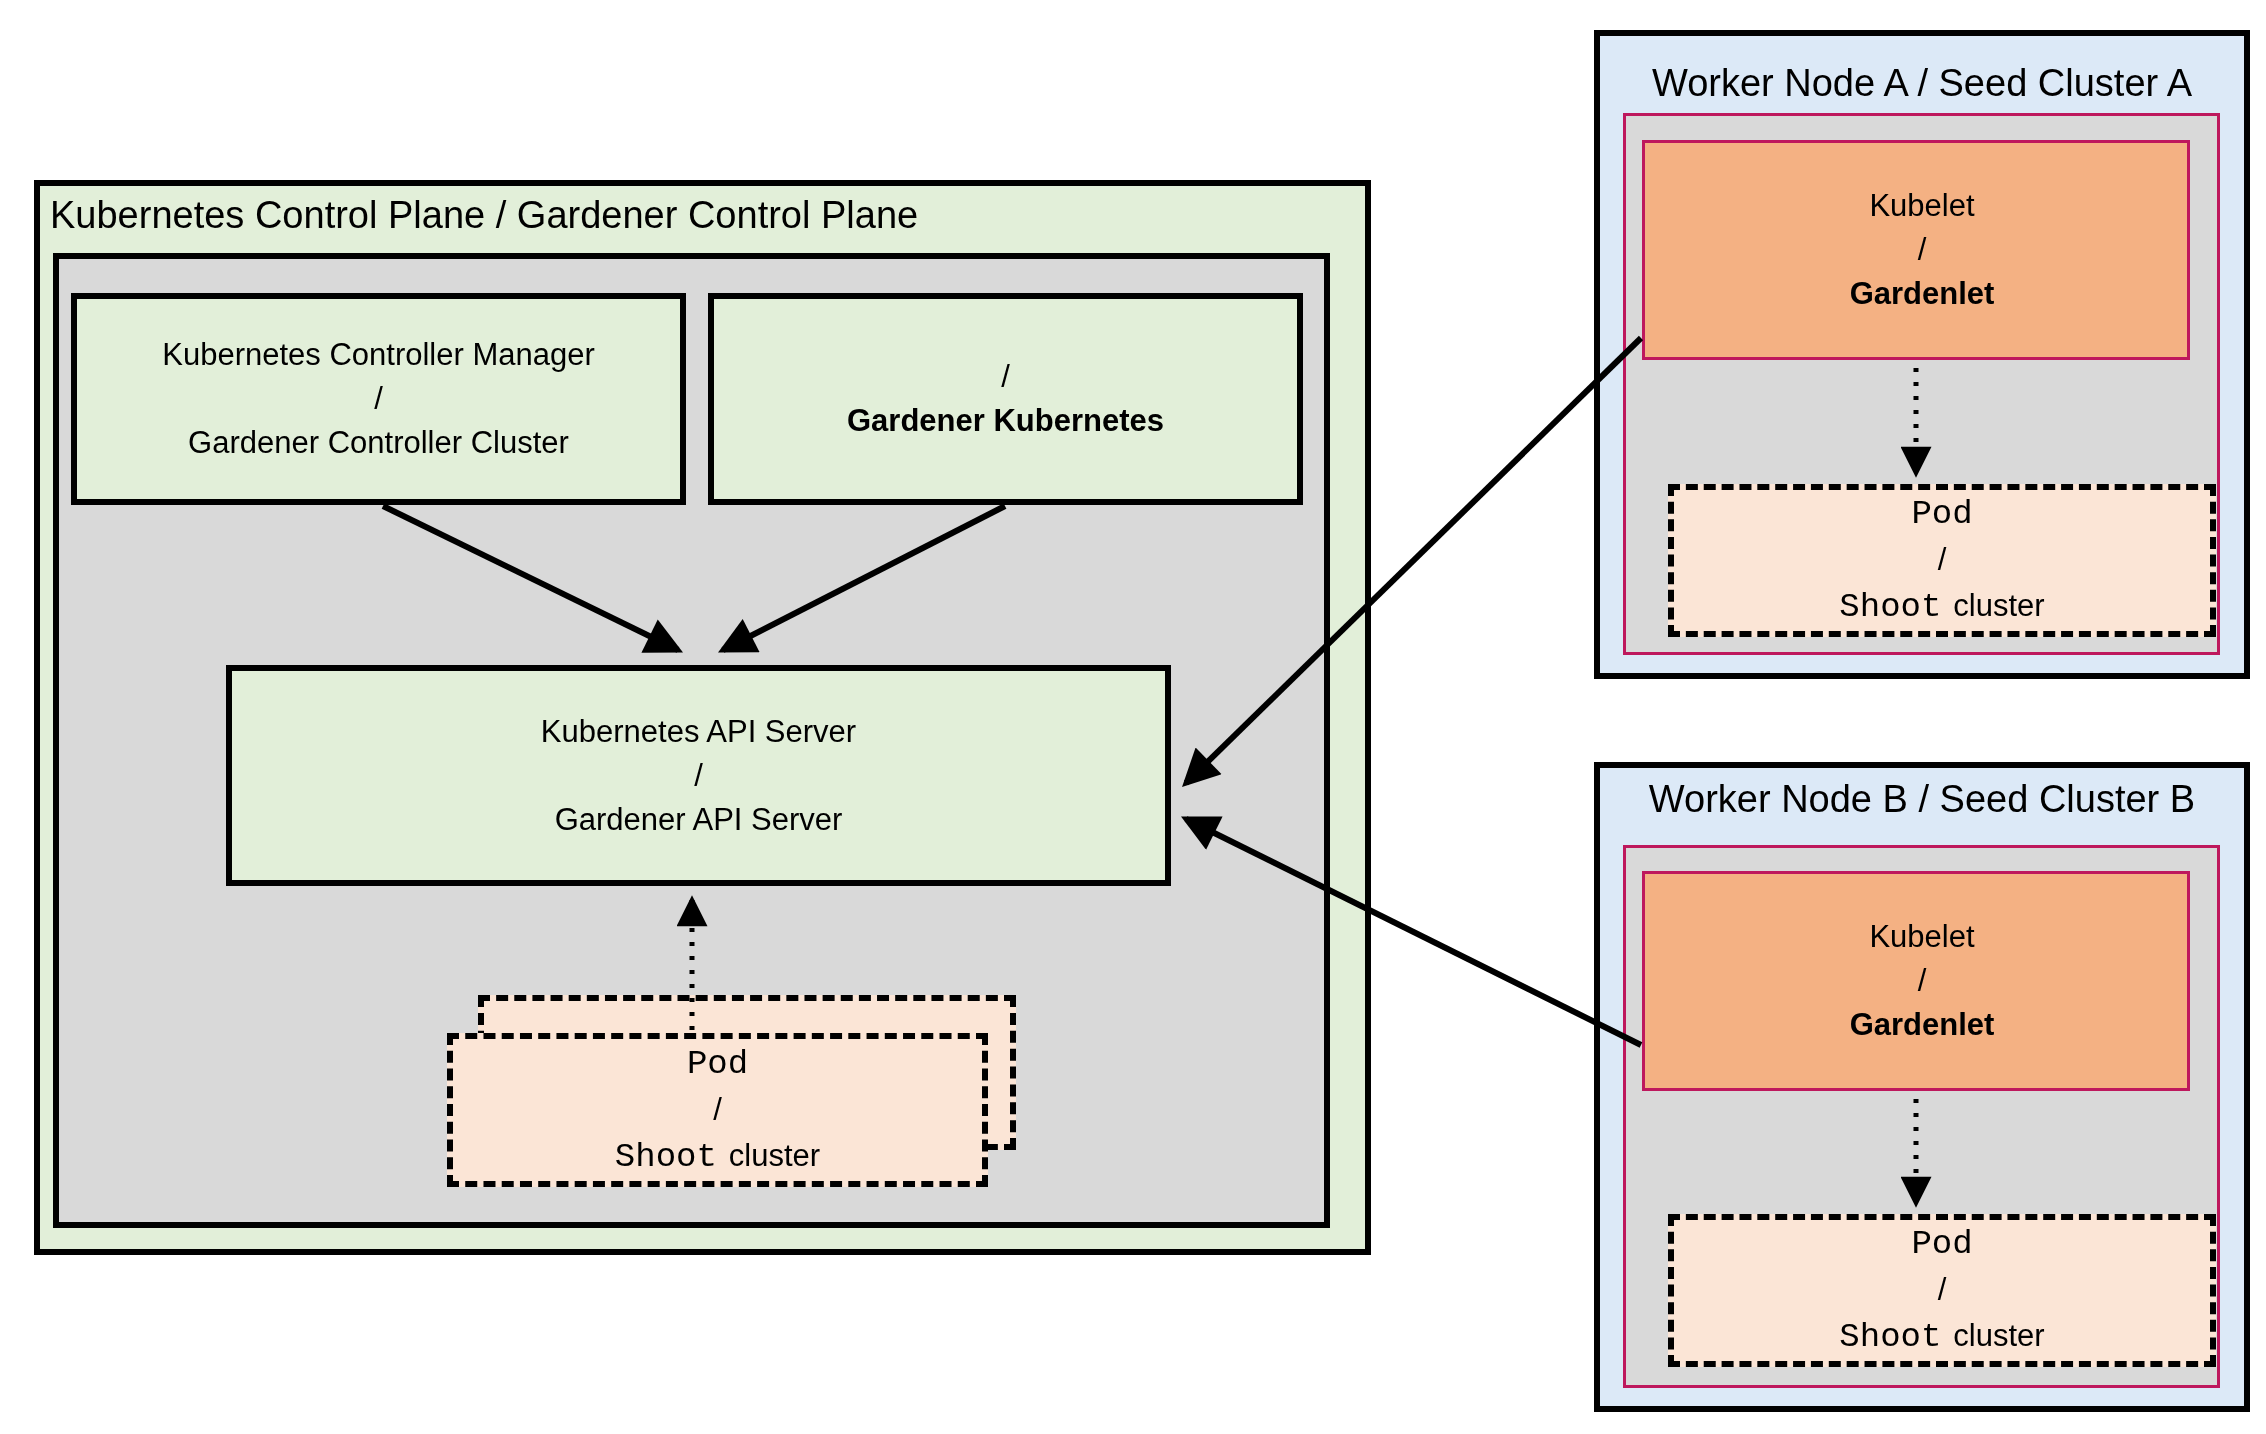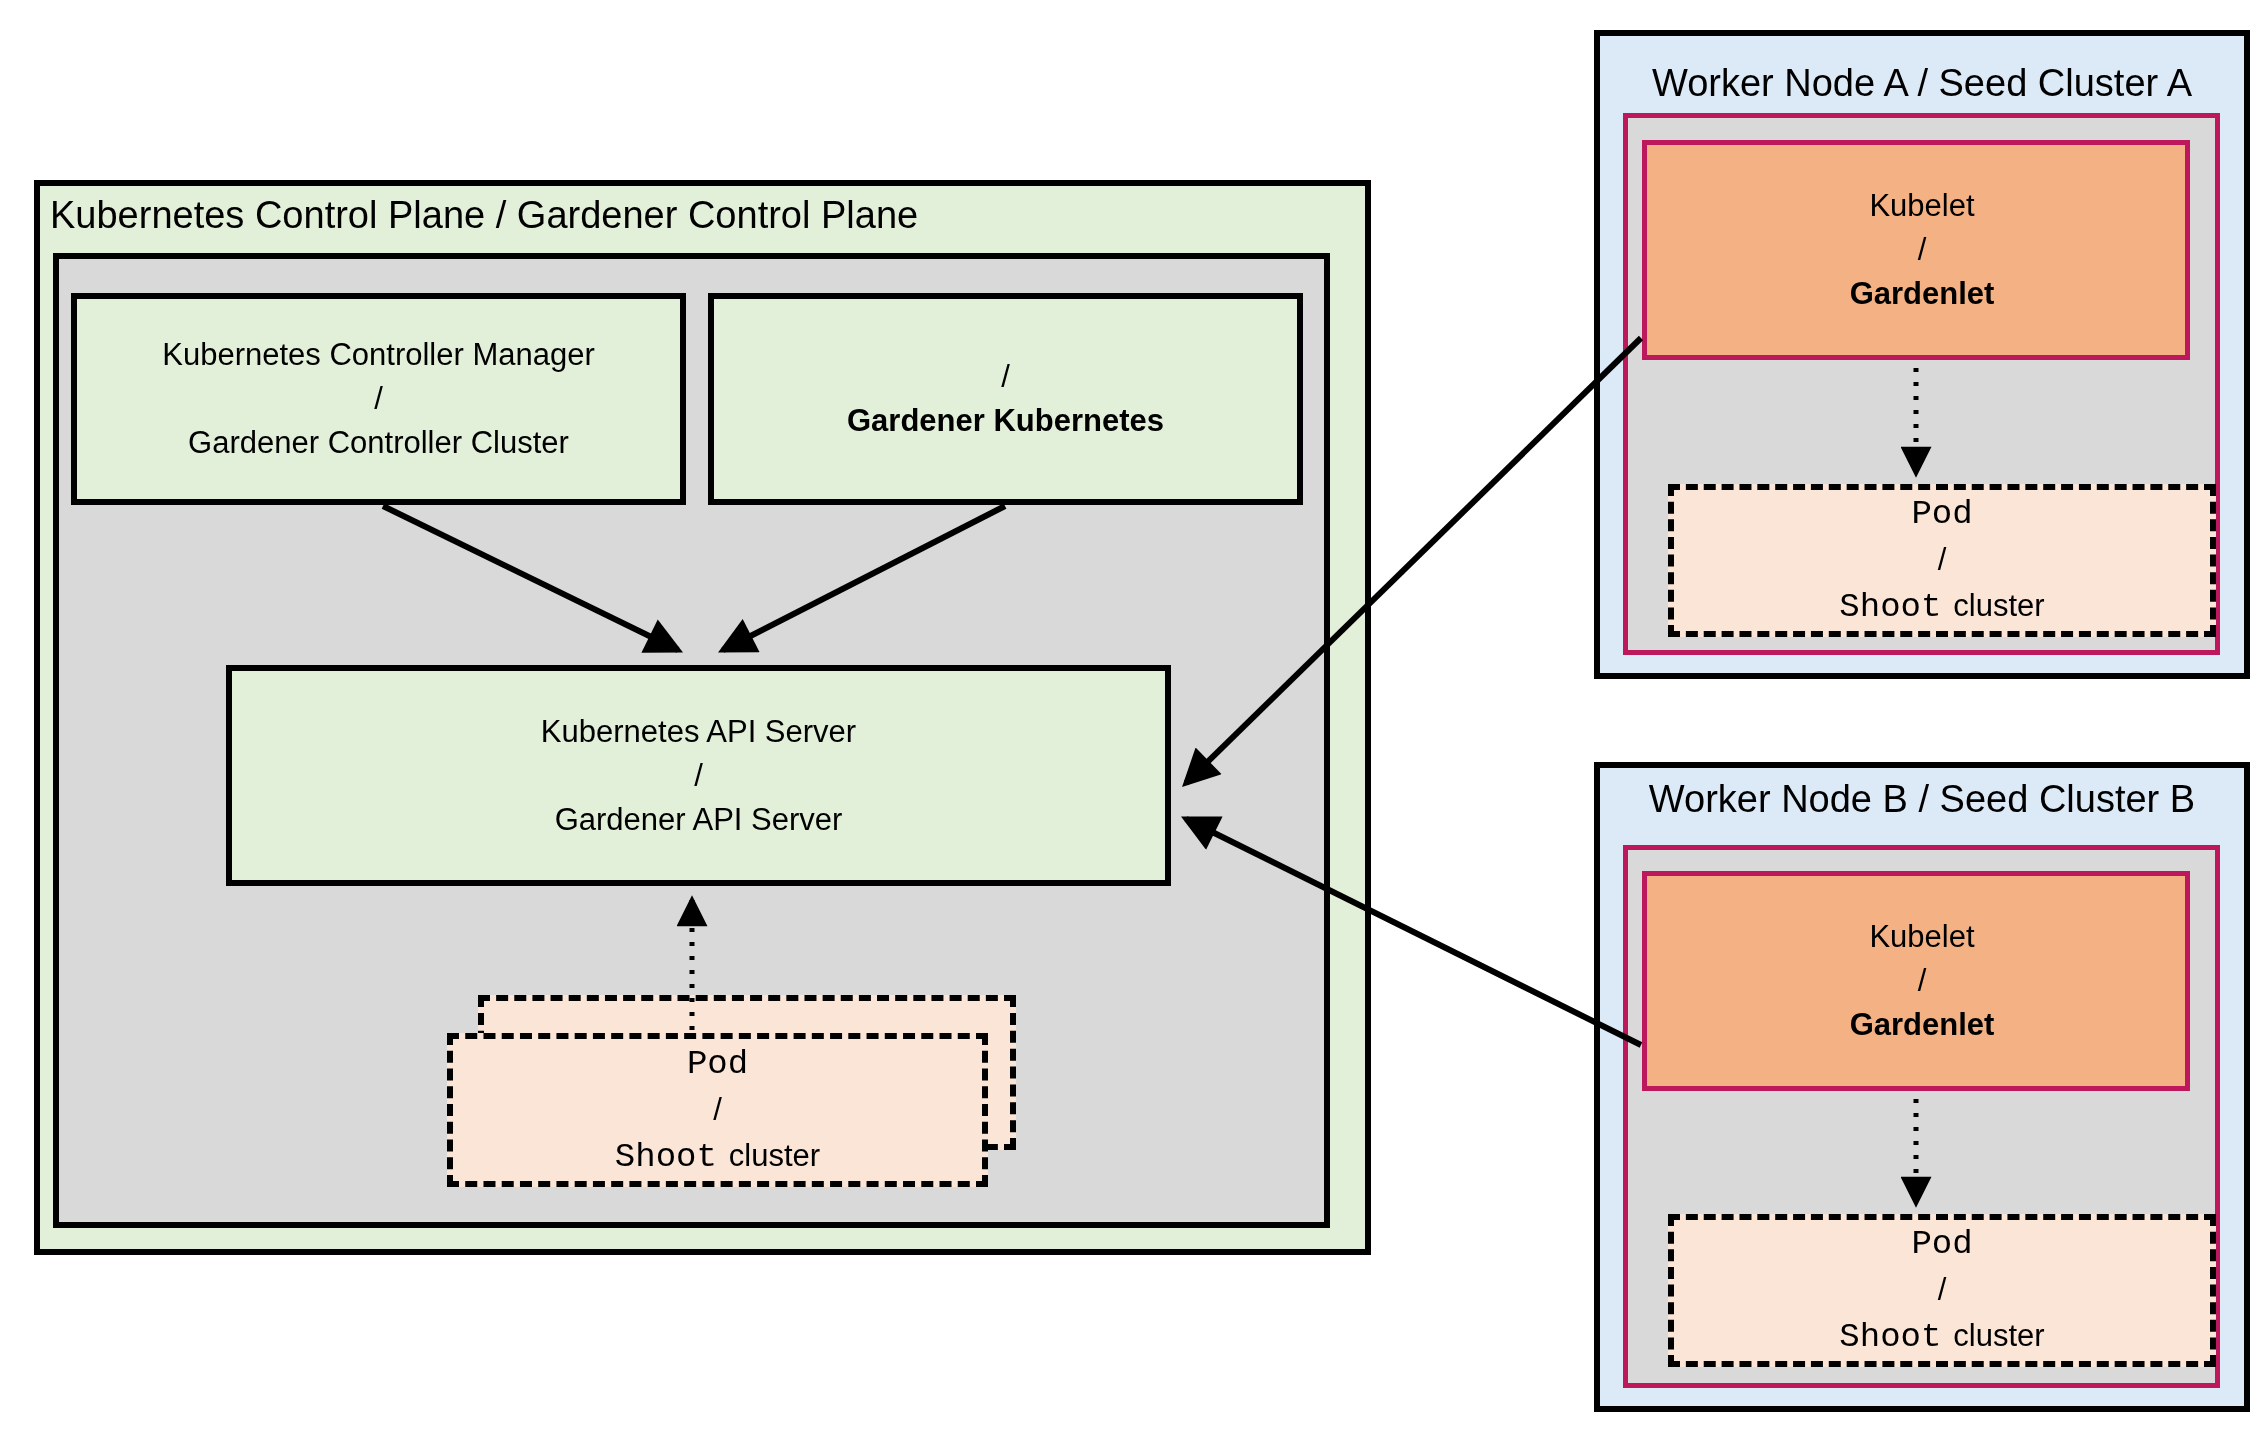--- a/index.html
+++ b/index.html
@@ -6,21 +6,21 @@
   #page{
     position:relative;
     width:2266px;height:1434px;
     background:var(--page-bg,#ffffff);
     font-family:"Liberation Sans",sans-serif;
     color:#000;
     overflow:hidden;
   }
   .abs{position:absolute;box-sizing:border-box;}
   .box{border:6px solid #000;}
-  .thinbox{border:5px solid #be185d;padding-left:12px;}
+  .thinbox{border:3px solid #be185d;padding-left:12px;}
   .dashedbox{border:6px dashed #000;margin-left:26px;}
   .fill-green{background:var(--c-green,#e2efd9);}
   .fill-gray{background:var(--c-gray,#d9d9d9);}
   .fill-blue{background:var(--c-blue,#dce9f7);}
   .fill-orange{background:var(--c-orange,#f4b183);}
   .fill-peach{background:var(--c-peach,#fbe5d6);}
   .label3{
     display:flex;flex-direction:column;justify-content:center;align-items:center;
     text-align:center;font-size:31px;line-height:44px;
     width:100%;height:100%;

